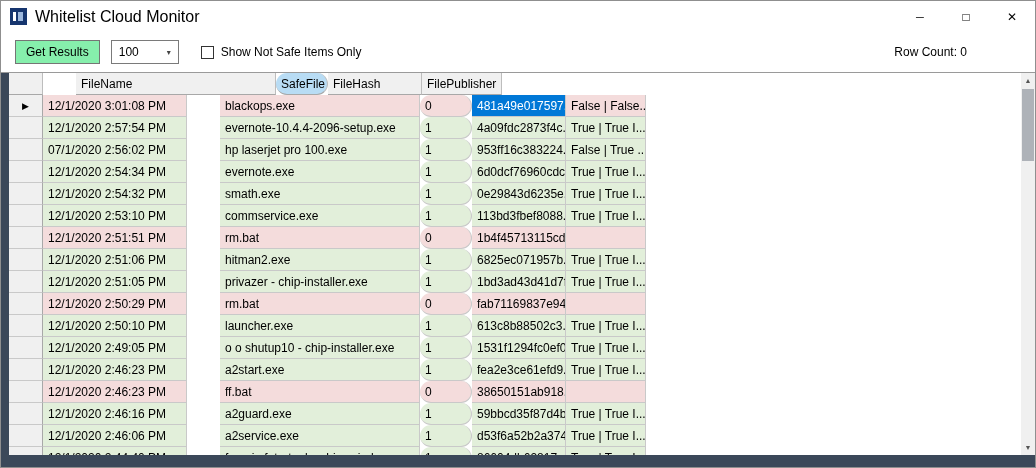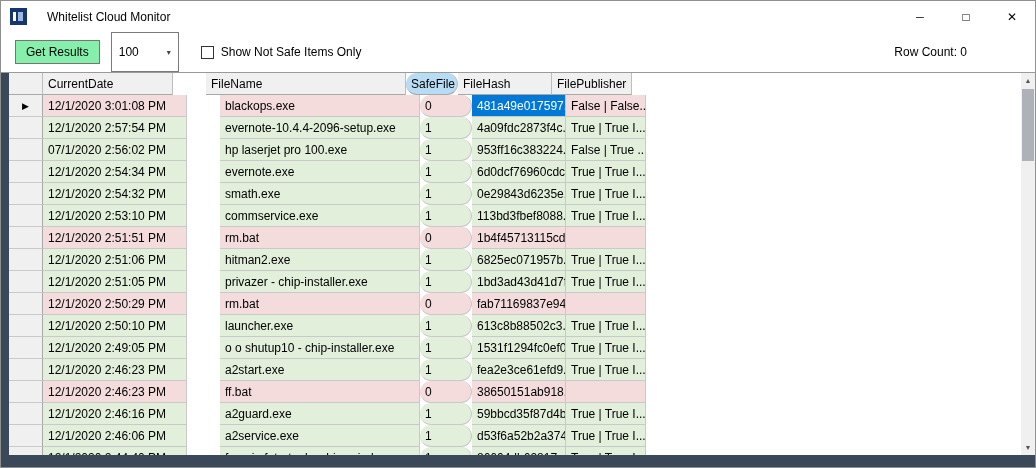--- a/index.html
+++ b/index.html
@@ -7,30 +7,30 @@
   .window {
     width:1036px; height:468px; position:relative; overflow:hidden;
     background:#fff; border:1px solid #8f8f8f;
     font-family:"Liberation Sans", sans-serif; font-size:12px; color:#000;
   }
   
   .titlebar { height:31px; display:flex; align-items:center; background:#fff; }
   .app-icon { width:17px; height:17px; margin-left:9px; background:#16356e; position:relative; flex:0 0 auto; }
   .app-icon::before { content:""; position:absolute; left:3px; top:4px; width:3px; height:9px; background:#fff; }
   .app-icon::after  { content:""; position:absolute; left:8px; top:4px; width:5px; height:9px; background:#9db8dd; }
-  .title { margin-left:20px; font-size:12px; white-space:nowrap; }
+  .title { margin-left:8px; font-size:16px; white-space:nowrap; }
   .win-controls { margin-left:auto; display:flex; height:100%; }
   .win-btn { width:46px; height:100%; display:flex; align-items:center; justify-content:center;
              font-size:12px; color:#000; cursor:default; }
   .win-btn.min { font-size:11px; }
   
   .toolbar { height:40px; display:flex; align-items:center; padding:0 0 0 14px; background:#fff; }
   .btn { height:24px; padding:0 10px; background:#86efac; border:1px solid #757575;
          display:flex; align-items:center; font-size:12px; }
-  .combo { width:68px; height:40px; margin-left:11px; border:1px solid #7a7a7a; background:#fff;
+  .combo { width:68px; height:24px; margin-left:11px; border:1px solid #7a7a7a; background:#fff;
            display:flex; align-items:center; }
   .combo-value { flex:1; padding-left:7px; }
   .combo-arrow { width:18px; text-align:center; font-size:8px; color:#444; }
   .checkbox-group { margin-left:22px; display:flex; align-items:center; }
   .checkbox { width:13px; height:13px; border:1px solid #333; background:#fff; flex:0 0 auto; }
   .checkbox-label { margin-left:7px; }
   .rowcount { margin-left:auto; margin-right:68px; white-space:nowrap; }
   
   .grid-area { position:absolute; top:71px; left:0; right:0; bottom:0; border-top:1px solid #9a9a9a; background:#fff; }
   .edge-left   { position:absolute; left:0; top:0; bottom:12px; width:8px; background:var(--form-edge,#3b4859); }
@@ -89,21 +89,20 @@
     <div class="rowcount">Row Count: 0</div>
   </div>
 
   <div class="grid-area">
     <div class="edge-left"></div>
     <div class="edge-bottom"></div>
 
     <div class="grid">
       <div class="grid-header">
         <div class="hcell corner"></div>
-        <div class="hcell col-date">CurrentDate</div>
         <div class="hcell col-file">FileName</div>
         <div class="hcell col-safe highlight">SafeFile</div>
         <div class="hcell col-hash">FileHash</div>
         <div class="hcell col-pub">FilePublisher</div>
       </div>
       <div>
           <div class="grid-row row-unsafe">
             <div class="cell row-header-cell">
               <span class="row-arrow">▶</span>
             </div>

